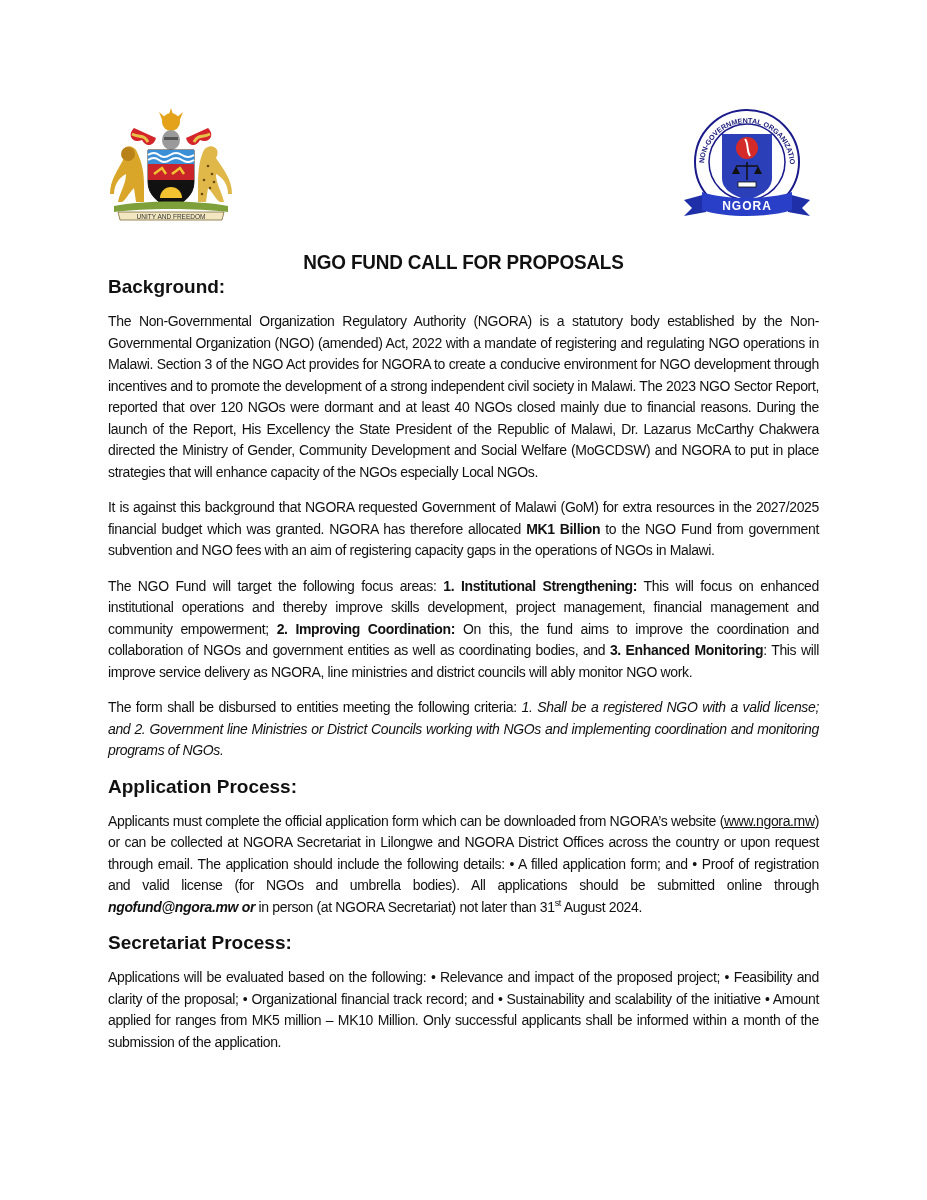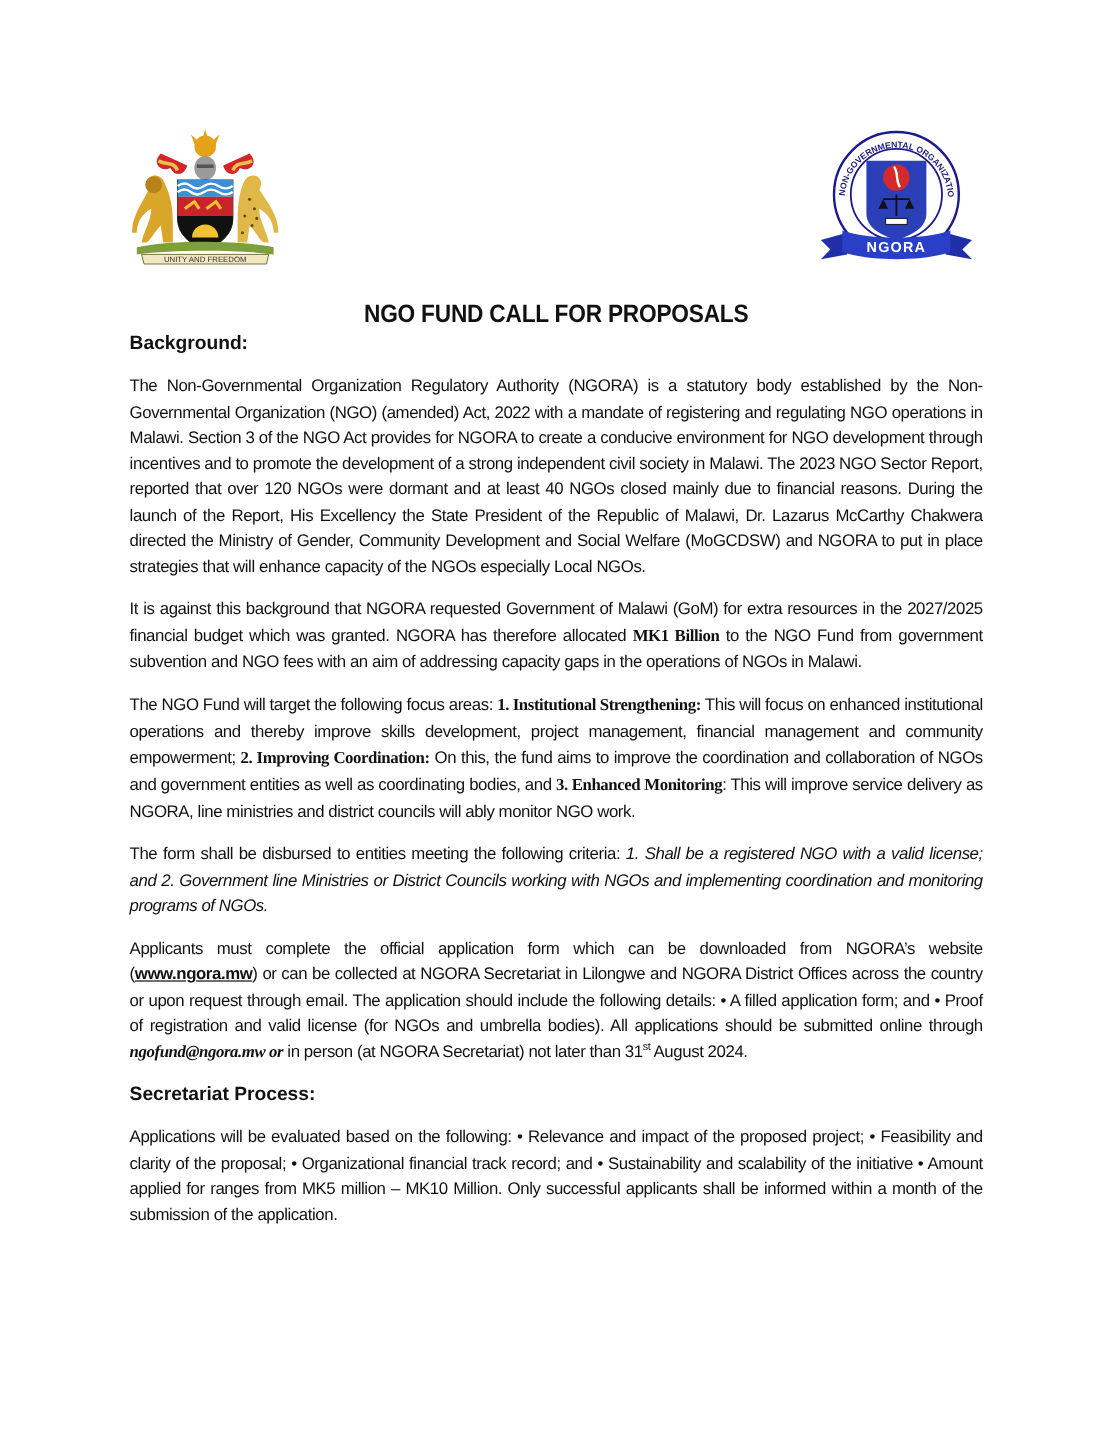--- a/index.html
+++ b/index.html
@@ -5,25 +5,25 @@
   html, body { margin: 0; padding: 0; background: #ffffff; }
   body { width: 927px; height: 1200px; position: relative; overflow: hidden;
          font-family: "Liberation Sans", sans-serif; color: #111111; }
   .page { position: absolute; left: 0; top: 0; width: 927px; height: 1200px; }
   .logo-left { position: absolute; left: 104px; top: 108px; width: 134px; height: 116px; }
   .logo-right { position: absolute; left: 676px; top: 104px; width: 142px; height: 118px; }
   .title { position: absolute; left: 0; width: 927px; top: 236px; text-align: center;
            font-weight: bold; font-size: 21px; letter-spacing: -0.2px; transform: scaleX(0.9); }
   .content { position: absolute; left: 108px; top: 276px; width: 711px; font-size: 14px;
              line-height: 21.5px; }
-  .content h2 { font-size: 16px; font-weight: bold; margin: 0 0 14px 0; line-height: 21px; }
+  .content h2 { font-size: 19px; font-weight: bold; margin: 0 0 14px 0; line-height: 21px; }
   .content p { margin: 0 0 14px 0; text-align: justify; letter-spacing: -0.35px; }
-  .b { font-weight: bold; font-family: Liberation Serif, serif; }
+  .b { font-weight: bold; }
   .i { font-style: italic; }
-  .u { text-decoration: underline; font-weight: bold; }
+  .u { text-decoration: underline; }
   sup { font-size: 9px; line-height: 0; }
 </style>
 </head>
 <body>
 
 <div class="page">
 
   <svg class="logo-left" viewBox="0 0 134 116">
 
     <g fill="#e3a21a">
@@ -94,32 +94,33 @@
     <text x="71" y="106" text-anchor="middle" font-size="12" font-weight="bold" fill="#ffffff" font-family="Liberation Sans, sans-serif" letter-spacing="1">NGORA</text>
   </svg>
 
   <h1 class="title">NGO FUND CALL FOR PROPOSALS</h1>
 
   <div class="content">
 
     <section>
       <h2>Background:</h2>
       <p>The Non-Governmental Organization Regulatory Authority (NGORA) is a statutory body established by the Non-Governmental Organization (NGO) (amended) Act, 2022 with a mandate of registering and regulating NGO operations in Malawi. Section 3 of the NGO Act provides for NGORA to create a conducive environment for NGO development through incentives and to promote the development of a strong independent civil society in Malawi. The 2023 NGO Sector Report, reported that over 120 NGOs were dormant and at least 40 NGOs closed mainly due to financial reasons. During the launch of the Report, His Excellency the State President of the Republic of Malawi, Dr. Lazarus McCarthy Chakwera directed the Ministry of Gender, Community Development and Social Welfare (MoGCDSW) and NGORA to put in place strategies that will enhance capacity of the NGOs especially Local NGOs.</p>
-      <p><span>It is against this background that NGORA requested Government of Malawi (GoM) for extra resources in the 2027/2025 financial budget which was granted. NGORA has therefore allocated </span><span class="b">MK1 Billion</span><span> to the NGO Fund from government subvention and NGO fees with an aim of addressing capacity gaps in the operations of NGOs in Malawi.</span></p>
+      <p><span>It is against this background that NGORA requested Government of Malawi (GoM) for extra resources in the 2027/2025 financial budget which was granted. NGORA has therefore allocated </span><span class="b">MK1 Billion</span><span> to the NGO Fund from government subvention and NGO fees with an aim of registering capacity gaps in the operations of NGOs in Malawi.</span></p>
     </section>
 
     <section>
       <p><span>The NGO Fund will target the following focus areas: </span><span class="b">1. Institutional Strengthening:</span><span> This will focus on enhanced institutional operations and thereby improve skills development, project management, financial management and community empowerment; </span><span class="b">2. Improving Coordination:</span><span> On this, the fund aims to improve the coordination and collaboration of NGOs and government entities as well as coordinating bodies, and </span><span class="b">3. Enhanced Monitoring</span><span>: This will improve service delivery as NGORA, line ministries and district councils will ably monitor NGO work.</span></p>
     </section>
 
     <section>
       <p><span>The form shall be disbursed to entities meeting the following criteria: </span><span class="i">1. Shall be a registered NGO with a valid license; and 2. Government line Ministries or District Councils working with NGOs and implementing coordination and monitoring programs of NGOs.</span></p>
     </section>
 
     <section>
+      <h2>Application Process:</h2>
       <p><span>Applicants must complete the official application form which can be downloaded from NGORA’s website (</span><span class="u">www.ngora.mw</span><span>) or can be collected at NGORA Secretariat in Lilongwe and NGORA District Offices across the country or upon request through email. The application should include the following details: • A filled application form; and • Proof of registration and valid license (for NGOs and umbrella bodies). All applications should be submitted online through </span><span class="b i">ngofund@ngora.mw or</span><span> in person (at NGORA Secretariat) not later than 31</span><sup>st</sup><span> August 2024.</span></p>
     </section>
 
     <section>
       <h2>Secretariat Process:</h2>
       <p>Applications will be evaluated based on the following: • Relevance and impact of the proposed project; • Feasibility and clarity of the proposal; • Organizational financial track record; and • Sustainability and scalability of the initiative • Amount applied for ranges from MK5 million – MK10 Million. Only successful applicants shall be informed within a month of the submission of the application.</p>
     </section>
 
   </div>
 </div>

